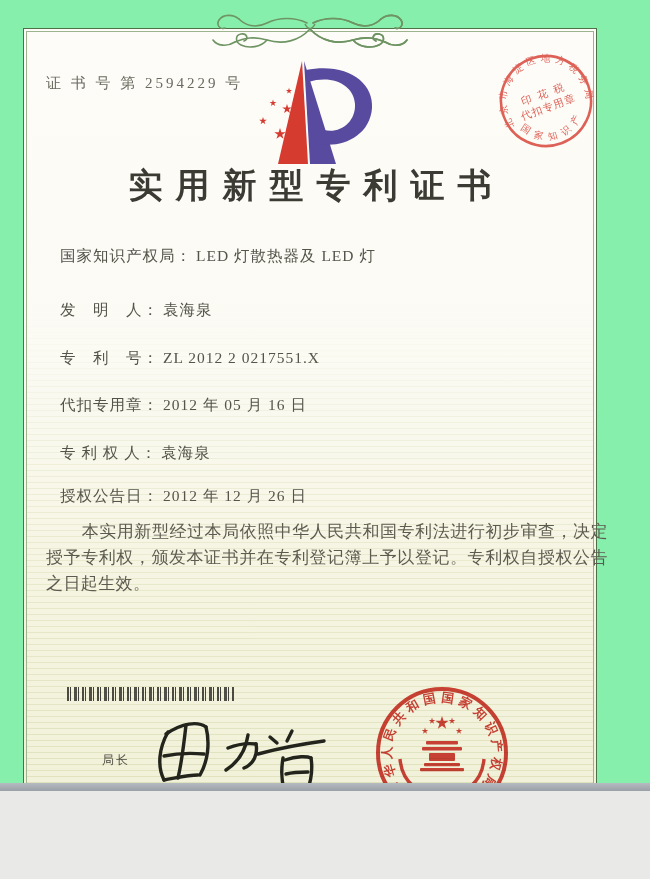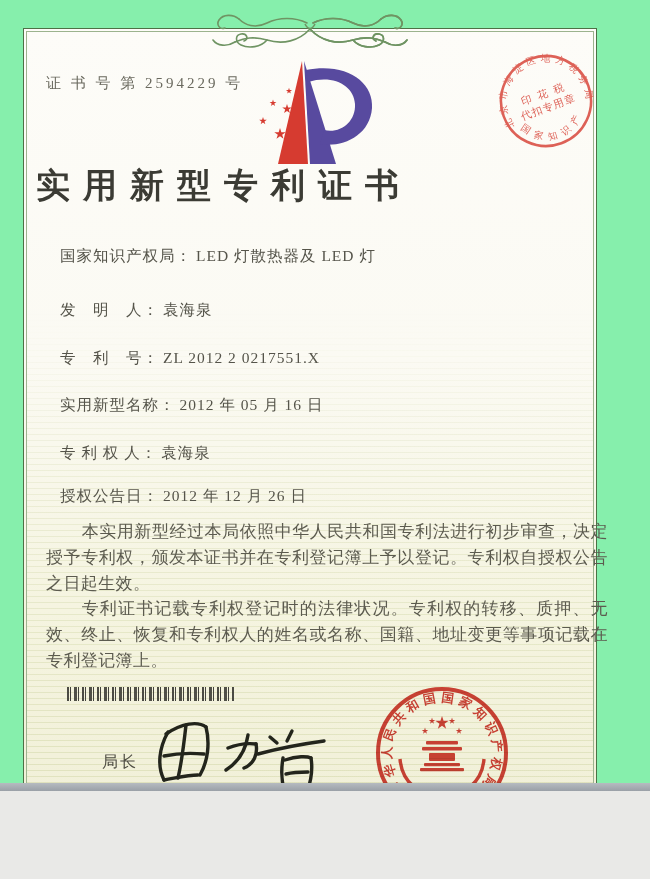--- a/index.html
+++ b/index.html
@@ -24,21 +24,21 @@
   .ornament-top { position:absolute; left:310px; top:9px; transform:translateX(-50%); }
   .corner-flourish { position:absolute; }
   .corner-left  { left:6px; top:788px; }
   .corner-right { left:580px; top:788px; transform:scaleX(-1); }
 
   .cert-no { position:absolute; left:46px; top:74px; font-size:15px; color:#6a695e;
     letter-spacing:3px; }
 
   .logo { position:absolute; left:238px; top:58px; }
 
-  .doc-title { position:absolute; left:23px; top:163px; width:574px; text-align:left;
+  .doc-title { position:absolute; left:23px; top:163px; width:574px; text-align:center;
     font-size:34px; font-weight:600; color:#3b3b34; letter-spacing:13px; padding-left:13px; }
 
   .fields { position:absolute; left:60px; top:246px; width:520px; }
   .frow { position:absolute; left:0; font-size:15.5px; color:#55544a; letter-spacing:1px;
     white-space:nowrap; }
   .frow .fv { margin-left:4px; }
   .r0{top:0;} .r1{top:54px;} .r2{top:102px;} .r3{top:149px;} .r4{top:197px;} .r5{top:240px;font-family:Liberation Serif, serif;}
 
   .body-text { position:absolute; left:46px; top:519px; width:562px; }
   .body-text p { font-size:17px; line-height:25.8px; color:#5c5b4f; letter-spacing:.4px;
@@ -46,21 +46,21 @@
 
   .barcode { position:absolute; left:67px; top:687px; width:168px; height:14px;
     background:
       repeating-linear-gradient(90deg,
         #34342f 0 2px, rgba(0,0,0,0) 2px 3px,
         #2c2c28 3px 4px, rgba(0,0,0,0) 4px 7px,
         #3a3a34 7px 10px, rgba(0,0,0,0) 10px 11px,
         #2c2c28 11px 12px, rgba(0,0,0,0) 12px 15px);
     opacity:.88; }
 
-  .signer-title { position:absolute; left:102px; top:752px; font-size:16px; color:#4c4b41;
+  .signer-title { position:absolute; left:102px; top:752px; font-size:12px; color:#4c4b41;
     letter-spacing:2px; }
   .signature { position:absolute; left:140px; top:708px; }
 
   .seal { position:absolute; left:372px; top:683px; opacity:.93; mix-blend-mode:multiply; }
   .seal-date { position:absolute; left:390px; top:789px; font-size:15px; color:#3a3a30;
     letter-spacing:1.5px; z-index:5; }
 
   .tax-stamp { position:absolute; left:497px; top:52px; transform:rotate(-20deg); opacity:.85; }
 
   .footer { position:absolute; left:23px; top:831px; width:574px; text-align:center;
@@ -140,33 +140,32 @@
     <div class="frow r0">
       <span class="fl">国家知识产权局：</span><span class="fv">LED 灯散热器及 LED 灯</span>
     </div>
     <div class="frow r1">
       <span class="fl">发　明　人：</span><span class="fv">袁海泉</span>
     </div>
     <div class="frow r2">
       <span class="fl">专　利　号：</span><span class="fv">ZL 2012 2 0217551.X</span>
     </div>
     <div class="frow r3">
-      <span class="fl">实用新型名称：</span><span class="fv">2012 年 05 月 16 日</span>
+      <span class="fl">代扣专用章：</span><span class="fv">2012 年 05 月 16 日</span>
     </div>
     <div class="frow r4">
       <span class="fl">专 利 权 人：</span><span class="fv">袁海泉</span>
     </div>
     <div class="frow r5">
       <span class="fl">授权公告日：</span><span class="fv">2012 年 12 月 26 日</span>
     </div>
   </div>
 
   <div class="body-text">
     <p>本实用新型经过本局依照中华人民共和国专利法进行初步审查，决定授予专利权，颁发本证书并在专利登记簿上予以登记。专利权自授权公告之日起生效。</p>
-    <p>专利证书记载专利权登记时的法律状况。专利权的转移、质押、无效、终止、恢复和专利权人的姓名或名称、国籍、地址变更等事项记载在专利登记簿上。</p>
   </div>
 
   <div class="barcode"></div>
 
   <div class="signer-title">局长</div>
   <svg class="signature" width="190" height="92" viewBox="0 0 190 92">
     <g stroke="#23251c" fill="none" stroke-width="3.4" stroke-linecap="round">
       <path d="M28,24 C19,40 17,58 24,72"></path>
       <path d="M26,26 C42,15 58,13 66,19"></path>
       <path d="M66,19 C70,35 68,53 60,67"></path>

